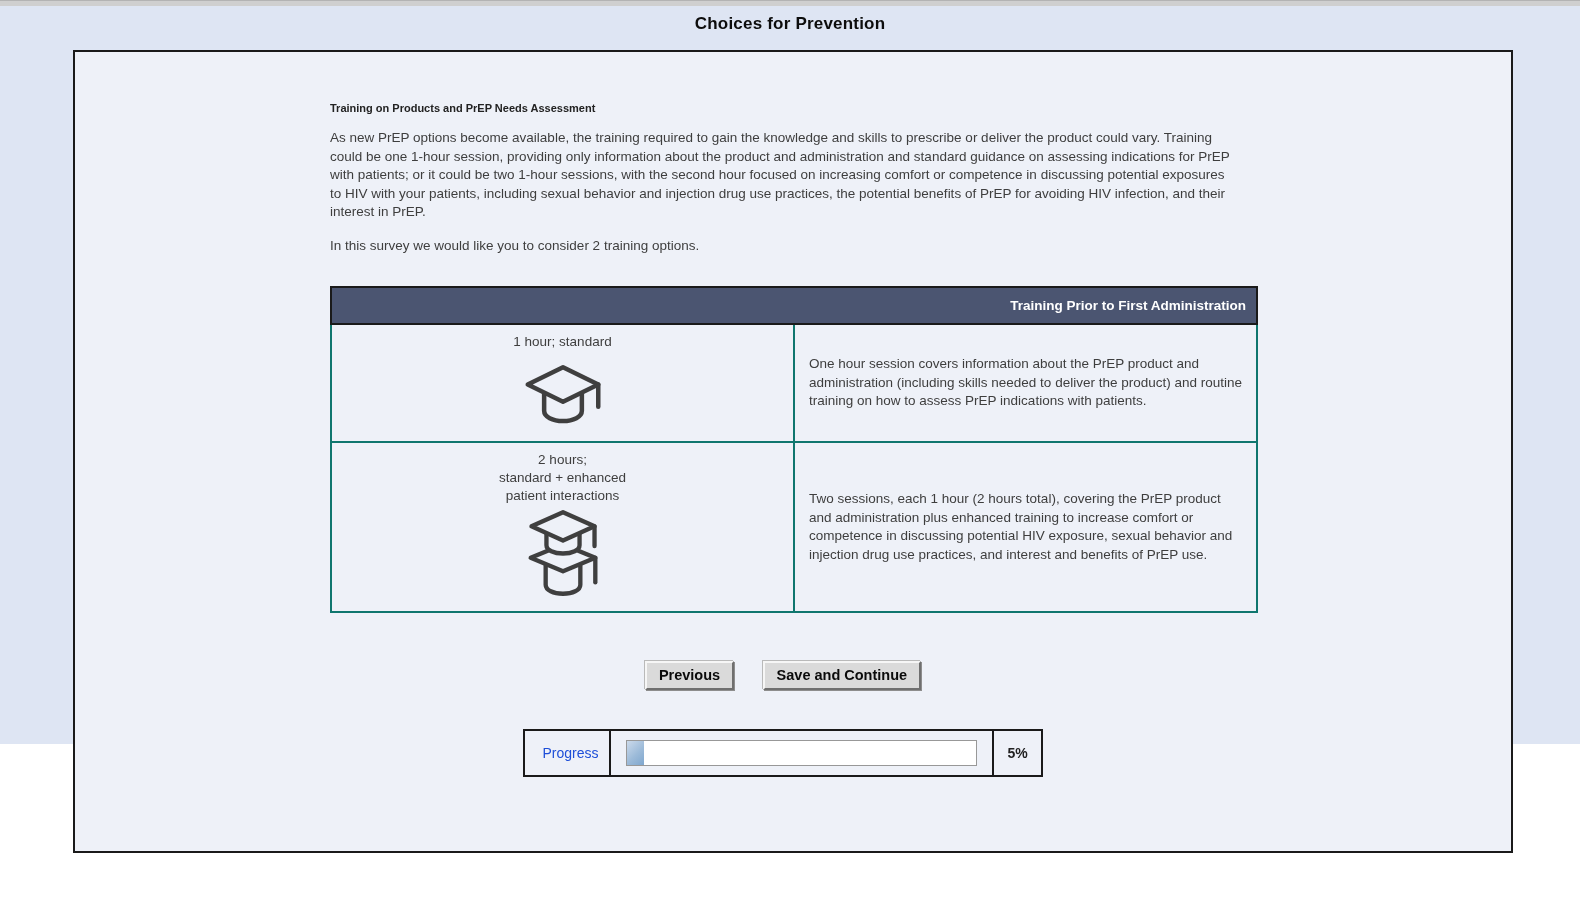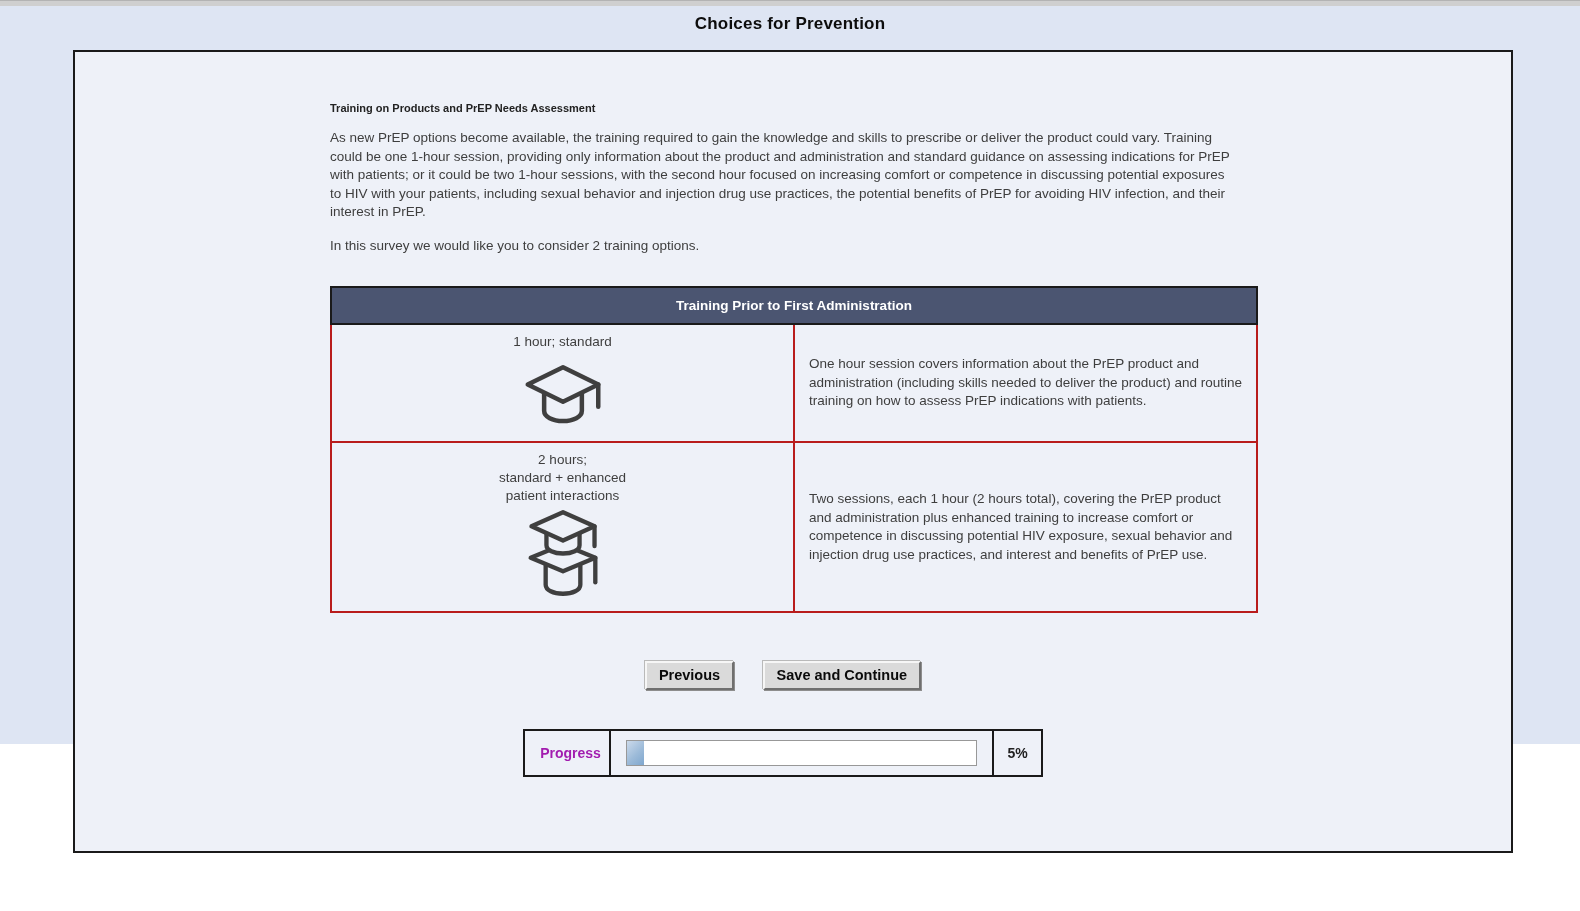--- a/index.html
+++ b/index.html
@@ -58,26 +58,26 @@
     border-collapse: collapse;
     margin-top: 31px;
     width: 928px;
     table-layout: fixed;
   }
   table.training-table th {
     background: #4b5571;
     color: #ffffff;
     font-size: 13.5px;
     font-weight: bold;
-    text-align: center;
+    text-align: right;
     padding: 10px 10px;
     border: 2px solid #1a1a1a;
   }
   table.training-table td {
-    border: 2px solid #b91c1c;
+    border: 2px solid #0f766e;
     font-size: 13.5px;
     color: #3e3e3e;
   }
   td.label-cell {
     width: 167px;
     text-align: center;
     vertical-align: top;
     padding: 8px 4px 6px 4px;
   }
   td.desc-cell {
@@ -119,22 +119,22 @@
     width: 520px;
     height: 48px;
     background: #eef1f8;
   }
   .progress-label-cell {
     width: 86px;
     display: flex;
     align-items: center;
     justify-content: center;
     font-size: 14px;
-    font-weight: bold;
-    color: #a21caf;
+    font-weight: normal;
+    color: #1d4ed8;
     border-right: 2px solid #1a1a1a;
     padding-left: 7px;
   }
   .progress-bar-cell {
     flex: 1;
     display: flex;
     align-items: center;
     padding: 0 15px;
     border-right: 2px solid #1a1a1a;
   }

